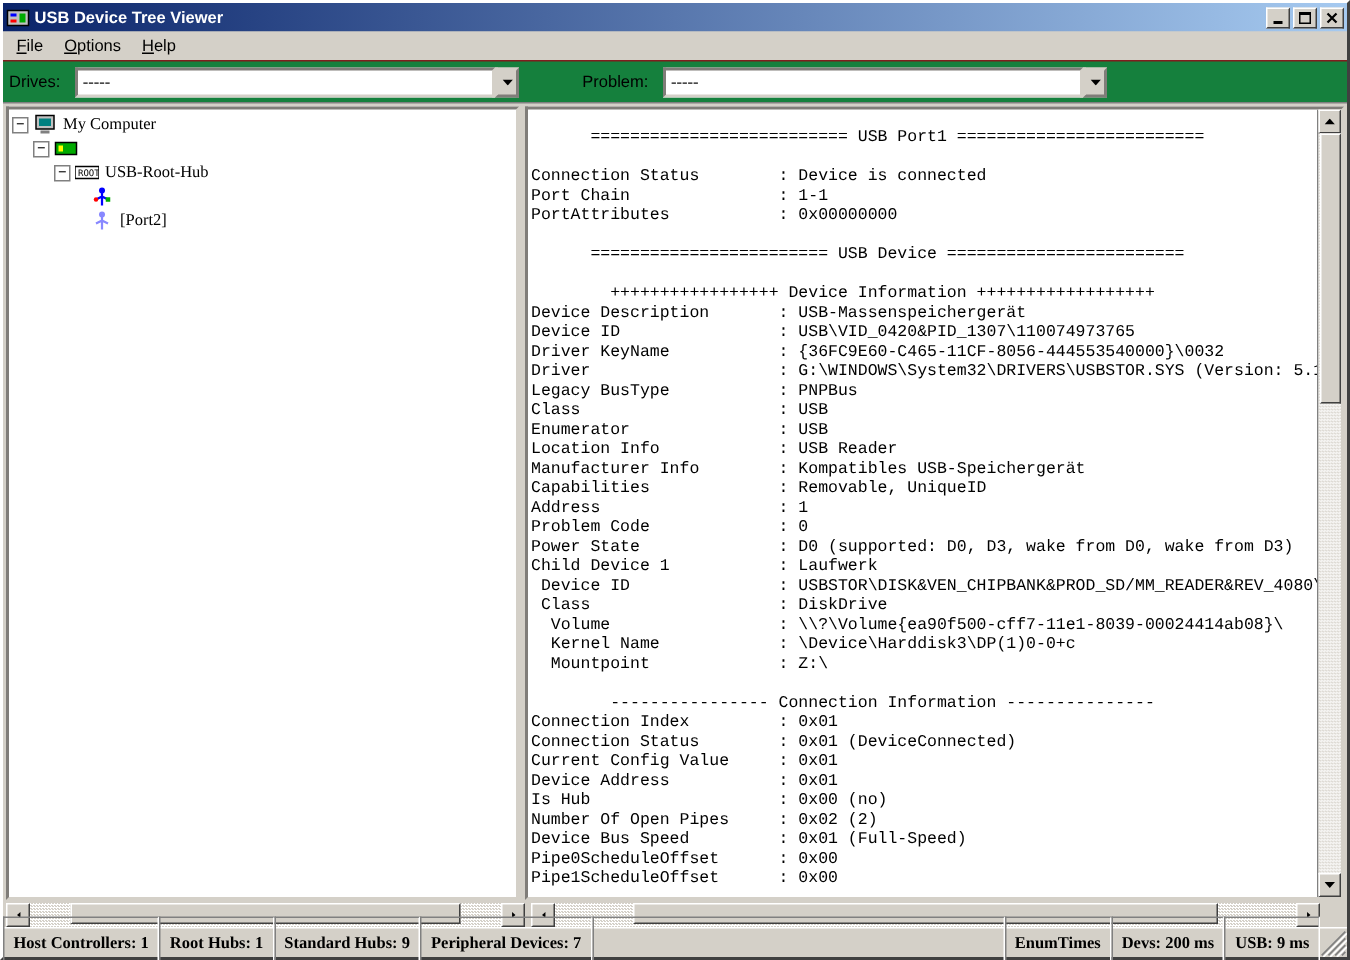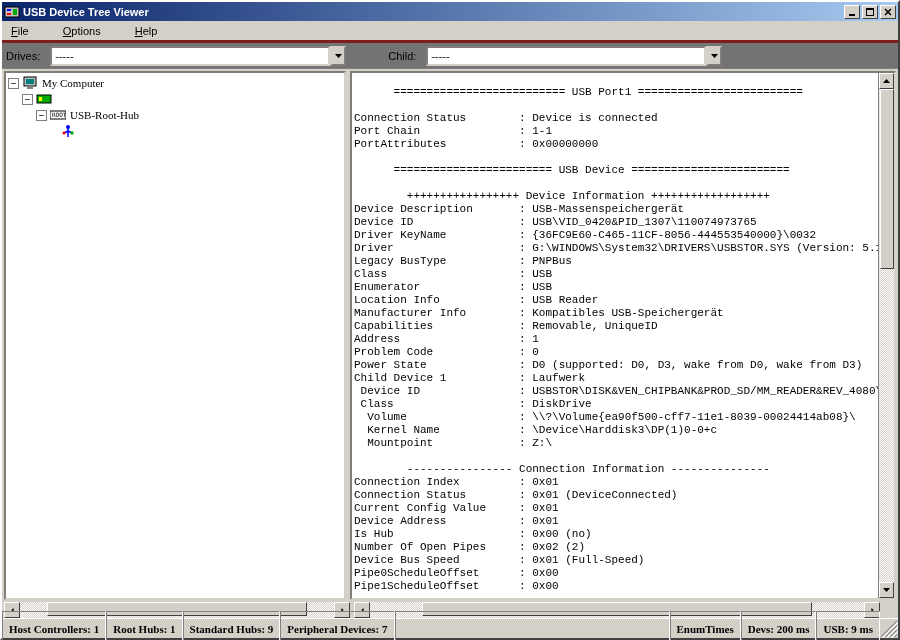--- a/index.html
+++ b/index.html
@@ -2,24 +2,24 @@
 <html><head>
 <meta charset="utf-8">
 <style>
 * { box-sizing: border-box; }
 body { margin:0; padding:0; font-family:"Tahoma","MS Sans Serif",sans-serif; font-size:11px; background:#d4d0c8; width:900px; height:640px; overflow:hidden; }
 .window { width:900px; height:640px; border:2px solid #d4d0c8; border-top-color:#fff; border-left-color:#fff; border-right-color:#404040; border-bottom-color:#404040; display:flex; flex-direction:column; }
 .titlebar { background:linear-gradient(to right,#0a246a,#a6caf0); height:19px; display:flex; align-items:center; padding:1px 2px; color:#fff; font-weight:bold; }
 .titlebar .icon { width:16px; height:16px; margin-right:3px; }
 .titlebar .spacer { flex:1; }
 .titlebar .ctl { width:16px; height:14px; background:#d4d0c8; border:1px solid; border-color:#fff #404040 #404040 #fff; margin-left:2px; display:flex; align-items:center; justify-content:center; color:#000; font-size:9px; font-family:"Marlett",monospace; font-weight:bold; cursor:default; }
-.menubar { background:#d4d0c8; height:19px; display:flex; align-items:center; padding:0 2px;gap:20px; }
+.menubar { background:#d4d0c8; height:19px; display:flex; align-items:center; padding:0 2px; }
 .menuitem { padding:1px 7px; cursor:default; }
 .menuitem u { text-decoration:underline; }
-.toolbar-row { background:#737373; height:28px; display:flex; align-items:center; border-top:3px solid #7f1d1d; padding:2px 4px; gap:6px; }
+.toolbar-row { background:#15803d; height:28px; display:flex; align-items:center; border-top:1px solid #7f1d1d; padding:2px 4px; gap:6px; }
 .toolbar-row label { margin-right:4px; }
 .combo { height:20px; display:inline-flex; align-items:stretch; }
 .combo input { height:20px; border:2px inset #d4d0c8; background:#fff; font:11px Tahoma; padding:0 3px; width:280px; }
 .combo .btn { width:16px; border:2px outset #d4d0c8; background:#d4d0c8; display:flex; align-items:center; justify-content:center; }
 .combo .btn svg { width:7px; height:4px; }
 .content { flex:1; display:flex; border-top:1px solid #808080; min-height:0; }
 .pane { background:#fff; border:2px inset #d4d0c8; margin:2px; overflow:hidden; position:relative; display:flex; }
 .leftpane { width:342px; }
 .rightpane { flex:1; }
 .inner { flex:1; overflow:hidden; padding:2px; }
@@ -88,21 +88,21 @@
     <label>Drives:</label>
     <span class="combo">
       <input readonly="" value="-----" style="">
       <span class="btn">
           <svg viewBox="0 0 7 4">
             <path d="M0 0 L7 0 L3.5 4 Z" fill="#000"></path>
           </svg>
         </span>
     </span>
     <span style="width:30px"></span>
-    <label>Child:</label>
+    <label>Problem:</label>
     <span class="combo">
       <input readonly="" value="-----" style="">
       <span class="btn">
           <svg viewBox="0 0 7 4">
             <path d="M0 0 L7 0 L3.5 4 Z" fill="#000"></path>
           </svg>
         </span>
     </span>
   </div>
 
@@ -146,20 +146,30 @@
           <div class="node sel">
             <span class="sp" style="width:52px"></span>
             <span class="ic">
                 <svg viewBox="0 0 16 16">
                   <circle cx="8" cy="4" r="2" fill="#00f"></circle>
                   <path d="M8 4 L8 14 M8 8 L4 10 M8 8 L12 10" stroke="#00f" stroke-width="1.5" fill="none"></path>
                   <circle cx="4" cy="10" r="1.5" fill="#f00"></circle>
                   <rect x="10.5" y="8.5" width="3" height="3" fill="#0a0"></rect>
                 </svg>
               </span>
+          </div>
+          <div class="node">
+            <span class="sp" style="width:52px"></span>
+            <span class="ic">
+                <svg viewBox="0 0 16 16">
+                  <circle cx="8" cy="4" r="2" fill="#88f"></circle>
+                  <path d="M8 4 L8 14 M8 8 L4 10 M8 8 L12 10" stroke="#88f" stroke-width="1.5" fill="none"></path>
+                </svg>
+              </span>
+            <span class="lbl">[Port2]</span>
           </div>
         </div>
       </div>
     </div>
 
     <div class="pane rightpane">
       <div class="inner">
         <pre class="details" id="details-text">      ========================== USB Port1 =========================
 
 Connection Status        : Device is connected

